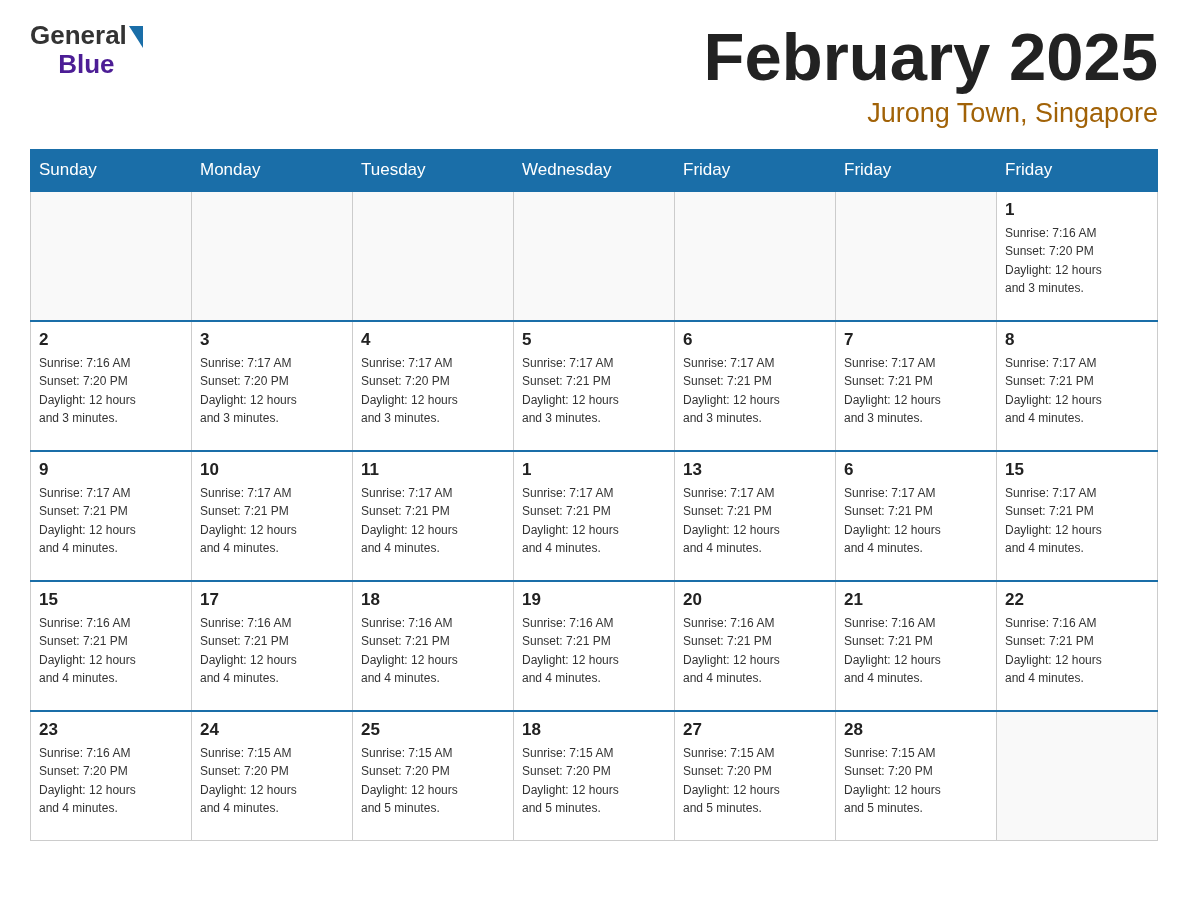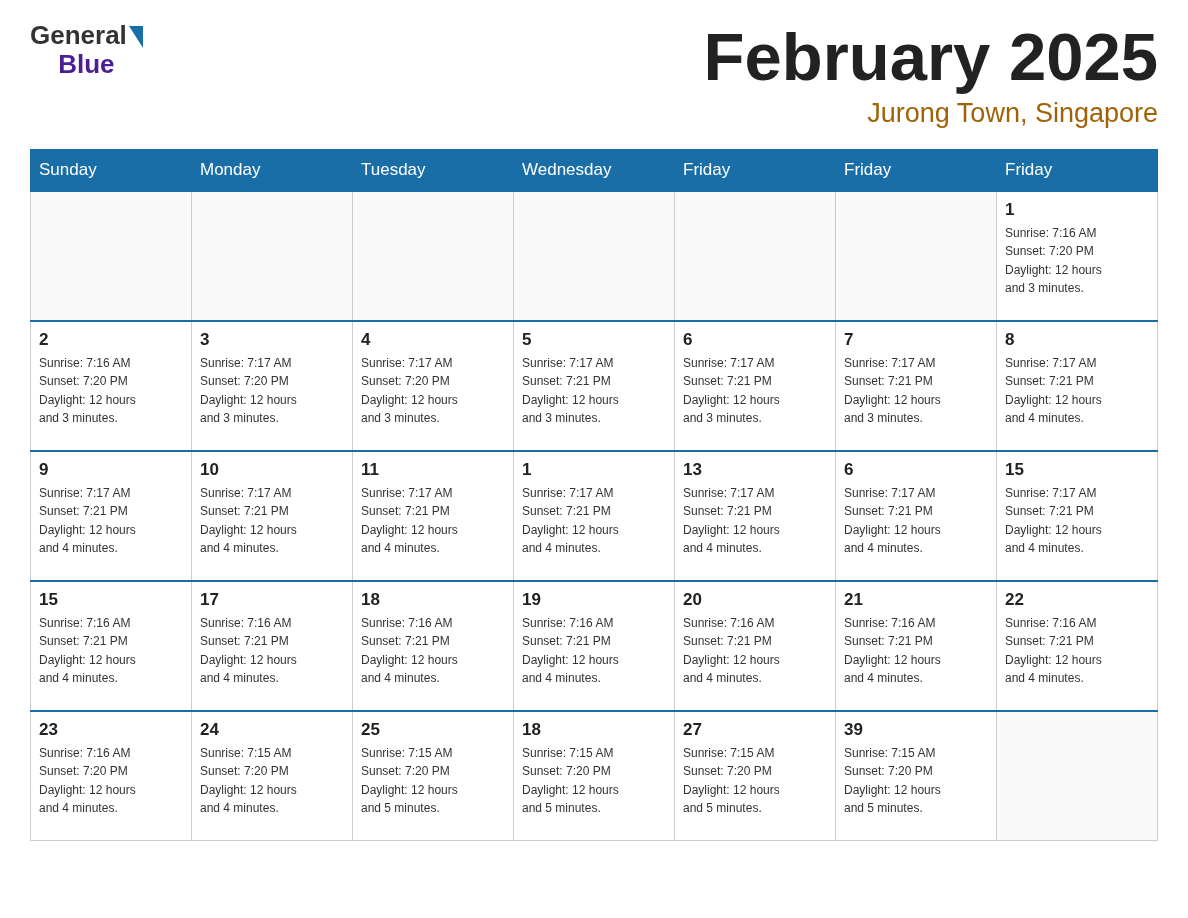--- a/index.html
+++ b/index.html
@@ -247,19 +247,19 @@
         </td>
         <td>
           <span class="day-number">18</span>
           <div class="day-info">Sunrise: 7:15 AM<br>Sunset: 7:20 PM<br>Daylight: 12 hours<br>and 5 minutes.</div>
         </td>
         <td>
           <span class="day-number">27</span>
           <div class="day-info">Sunrise: 7:15 AM<br>Sunset: 7:20 PM<br>Daylight: 12 hours<br>and 5 minutes.</div>
         </td>
         <td>
-          <span class="day-number">39</span>
+          <span class="day-number">28</span>
           <div class="day-info">Sunrise: 7:15 AM<br>Sunset: 7:20 PM<br>Daylight: 12 hours<br>and 5 minutes.</div>
         </td>
         <td class="empty-cell"></td>
       </tr>
     </tbody>
 </table>
 
 </body></html>

